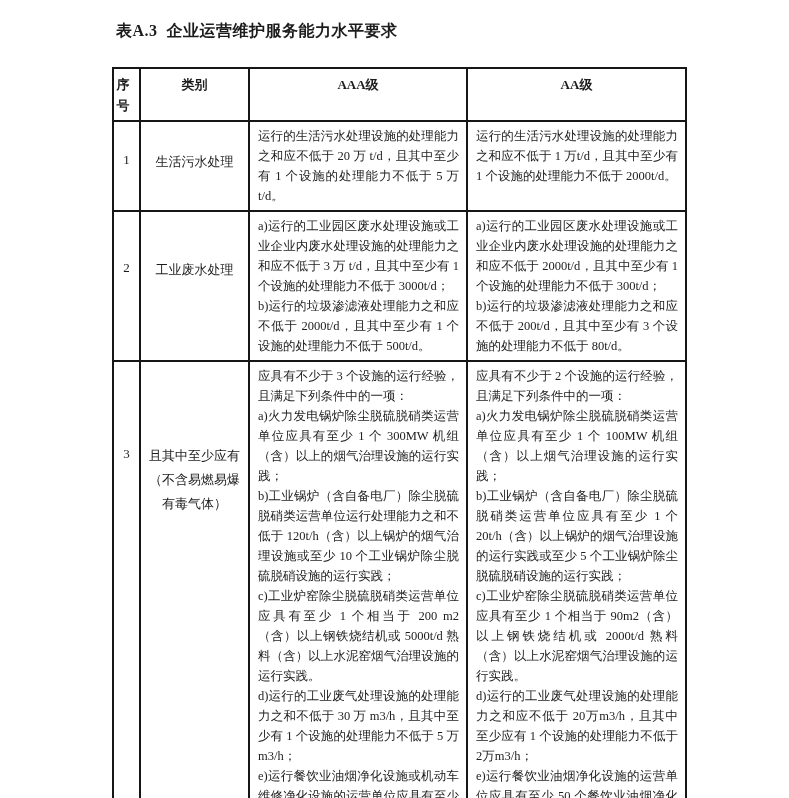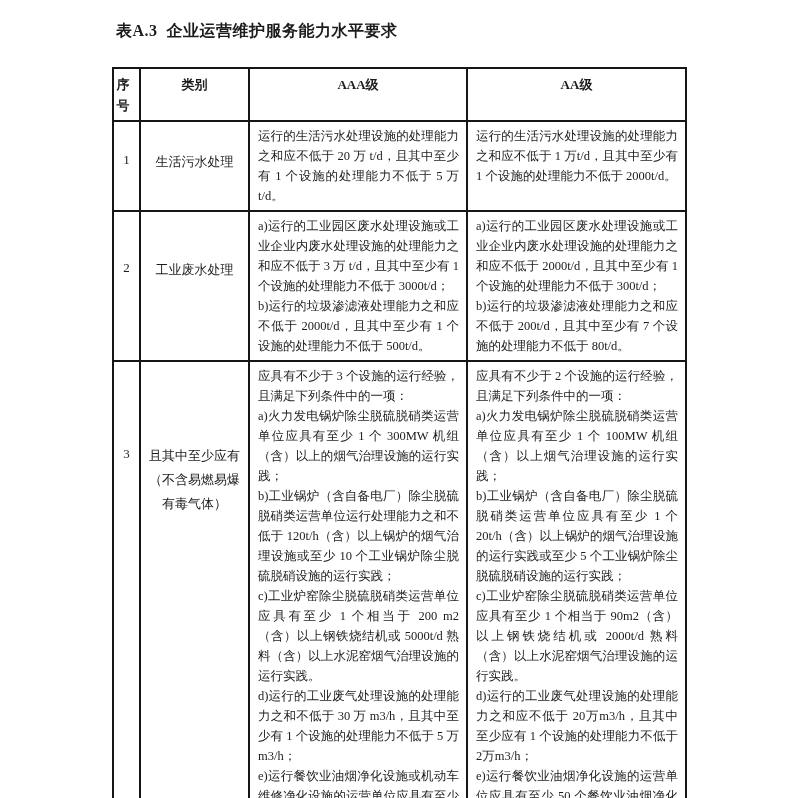--- a/index.html
+++ b/index.html
@@ -121,21 +121,21 @@
         <td class="no-cell">2</td>
         <td class="cat-cell">
           <span class="cat-line">工业废水处理</span>
         </td>
         <td class="content-cell">
           <p>a)运行的工业园区废水处理设施或工业企业内废水处理设施的处理能力之和应不低于 3 万 t/d，且其中至少有 1 个设施的处理能力不低于 3000t/d；</p>
           <p>b)运行的垃圾渗滤液处理能力之和应不低于 2000t/d，且其中至少有 1 个设施的处理能力不低于 500t/d。</p>
         </td>
         <td class="content-cell">
           <p>a)运行的工业园区废水处理设施或工业企业内废水处理设施的处理能力之和应不低于 2000t/d，且其中至少有 1 个设施的处理能力不低于 300t/d；</p>
-          <p>b)运行的垃圾渗滤液处理能力之和应不低于 200t/d，且其中至少有 7 个设施的处理能力不低于 80t/d。</p>
+          <p>b)运行的垃圾渗滤液处理能力之和应不低于 200t/d，且其中至少有 3 个设施的处理能力不低于 80t/d。</p>
         </td>
       </tr>
 
       <tr class="row-3">
         <td class="no-cell">3</td>
         <td class="cat-cell">
           <span class="cat-line">且其中至少应有</span>
           <span class="cat-line">（不含易燃易爆</span>
           <span class="cat-line">有毒气体）</span>
         </td>

